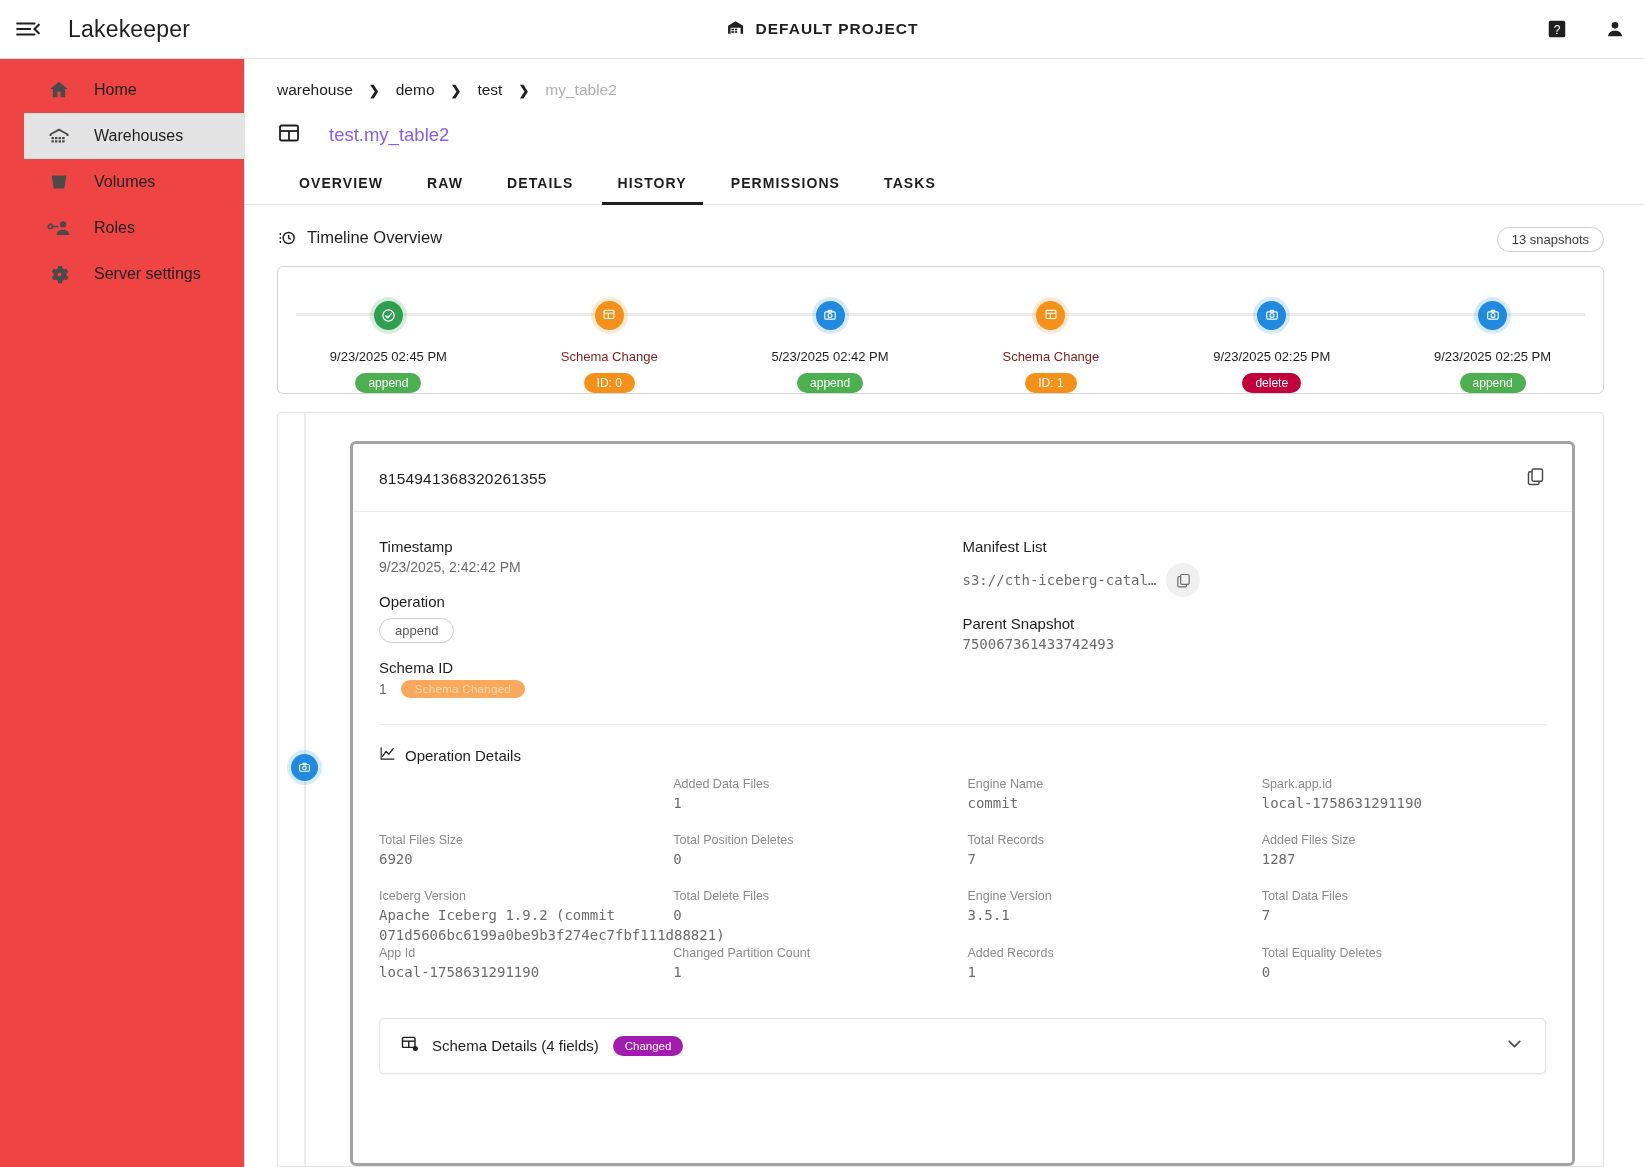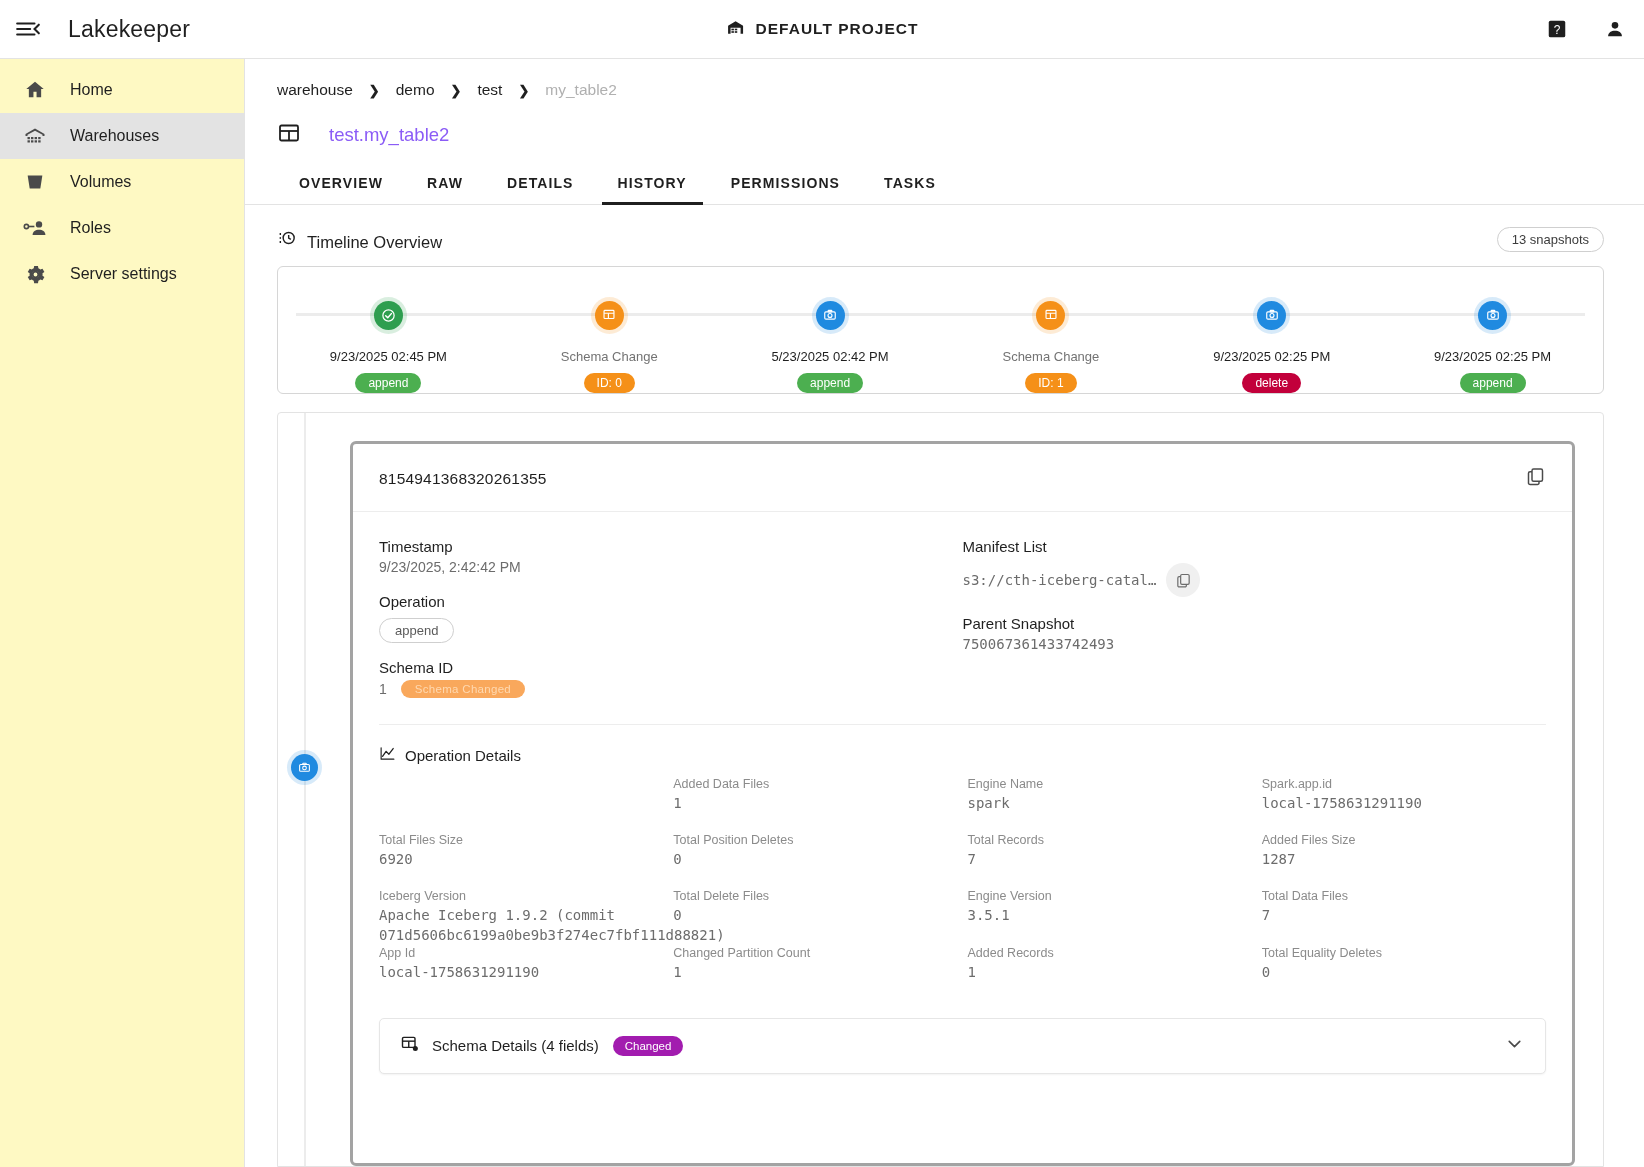--- a/index.html
+++ b/index.html
@@ -38,22 +38,23 @@
   }
   .icon-btn { cursor: pointer; display: flex; align-items: center; justify-content: center; }
 
   
   .body { flex: 1; display: flex; min-height: 0; }
 
   
   .sidebar {
     width: 245px; min-width: 245px;
     border-right: 1px solid #e3e3e3;
-    background: #fef9c3;
+    background: #ef4444;
     padding-top: 8px;
+    padding-left: 24px;
   }
   .nav-item {
     height: 46px; display: flex; align-items: center; gap: 22px;
     padding-left: 22px; cursor: pointer; color: #1f1f1f;
     font-size: 16px;
   }
   .nav-item.active { background: #e3e3e3; }
   .nav-item .nav-ico { width: 26px; display:flex; align-items:center; justify-content:center; }
 
   
@@ -86,21 +87,21 @@
   .tab.active::after {
     content:""; position:absolute; left: 6px; right: 6px; bottom: -1px;
     height: 3px; background: #1f1f1f;
   }
 
   .section-head {
     display: flex; align-items: center;
     padding: 22px 40px 0 32px;
   }
   .section-head .sh-title {
-    font-size: 16.5px; color: #1f1f1f; display: flex; align-items: flex-end; gap: 10px;
+    font-size: 16.5px; color: #1f1f1f; display: flex; align-items: flex-start; gap: 10px;
   }
   .chip-count {
     margin-left: auto;
     border: 1px solid #cfcfcf; border-radius: 14px;
     padding: 4px 14px; font-size: 13px; color: #3c3c3c; background:#fff;
   }
 
   
   .timeline-card {
     margin: 14px 40px 0 32px;
@@ -119,21 +120,21 @@
   .tl-item { flex: 1; display: flex; flex-direction: column; align-items: center; position: relative; justify-content: center; }
   .tl-dot {
     margin-top: 33px; width: 29px; height: 29px; border-radius: 50%;
     display: flex; align-items: center; justify-content: center;
     position: relative; z-index: 2; cursor: pointer;
   }
   .tl-dot.green { background: #2e9e4f; box-shadow: 0 0 0 4px rgba(46,158,79,.18); }
   .tl-dot.orange { background: #f59018; box-shadow: 0 0 0 4px rgba(245,144,24,.18); }
   .tl-dot.blue { background: #1f8ae0; box-shadow: 0 0 0 4px rgba(31,138,224,.18); }
   .tl-label { margin-top: 19px; font-size: 13px; color: #1f1f1f; white-space: nowrap;}
-  .tl-label.schema { color: #737373; }
+  .tl-label.schema { color: #7f1d1d; }
   .tl-badge {
     margin-top: 9px; border-radius: 11px; padding: 3px 13px;
     font-size: 12px; color: #fff; white-space: nowrap;
   }
   .b-append { background: #4caf50; }
   .b-delete { background: #c2003b; }
   .b-id { background: #f59018; }
 
   
   .detail-wrap {
@@ -529,21 +530,21 @@
               <div class="cell">
                   <div class="k"></div>
                   <div class="v"></div>
                 </div>
               <div class="cell">
                   <div class="k">Added Data Files</div>
                   <div class="v">1</div>
                 </div>
               <div class="cell">
                   <div class="k">Engine Name</div>
-                  <div class="v">spark</div>
+                  <div class="v">commit</div>
                 </div>
               <div class="cell">
                   <div class="k">Spark.app.id</div>
                   <div class="v">local-1758631291190</div>
                 </div>
 
               <div class="cell">
                   <div class="k">Total Files Size</div>
                   <div class="v">6920</div>
                 </div>

